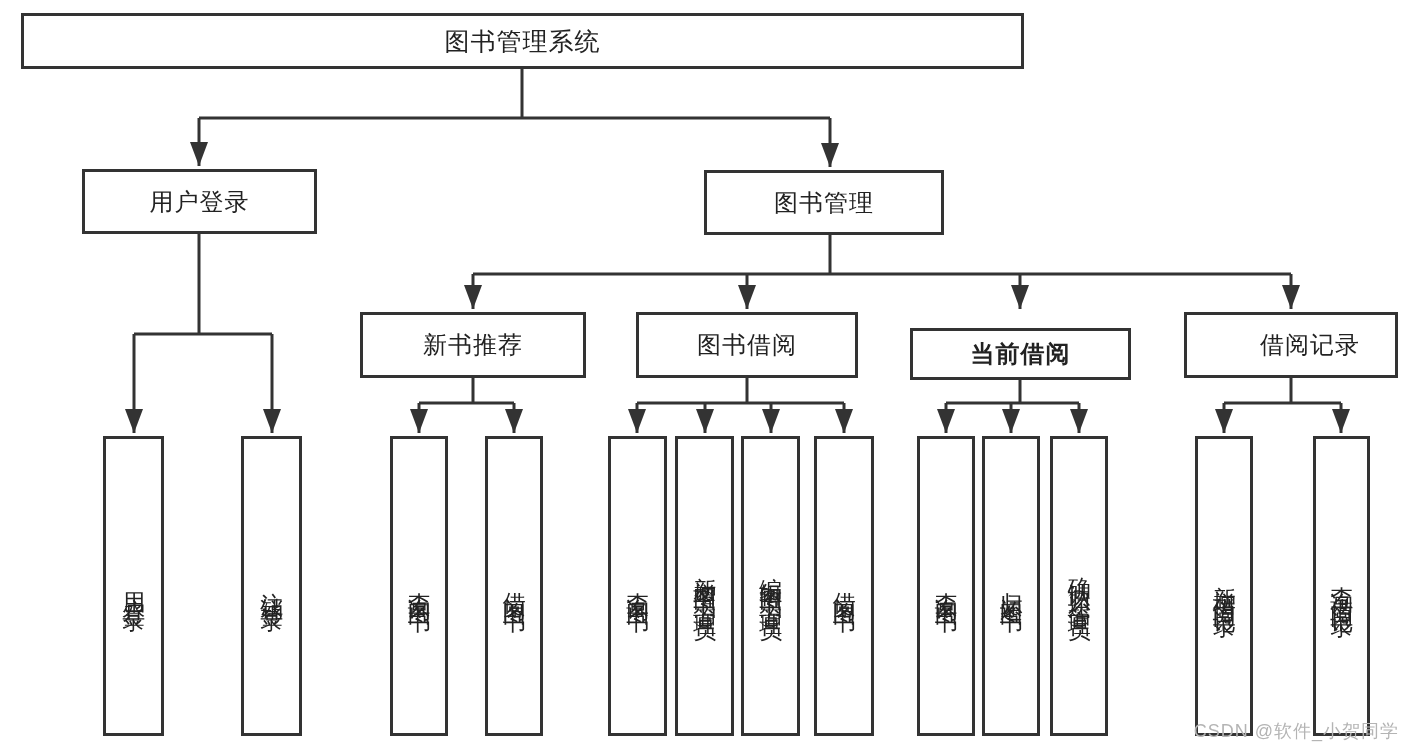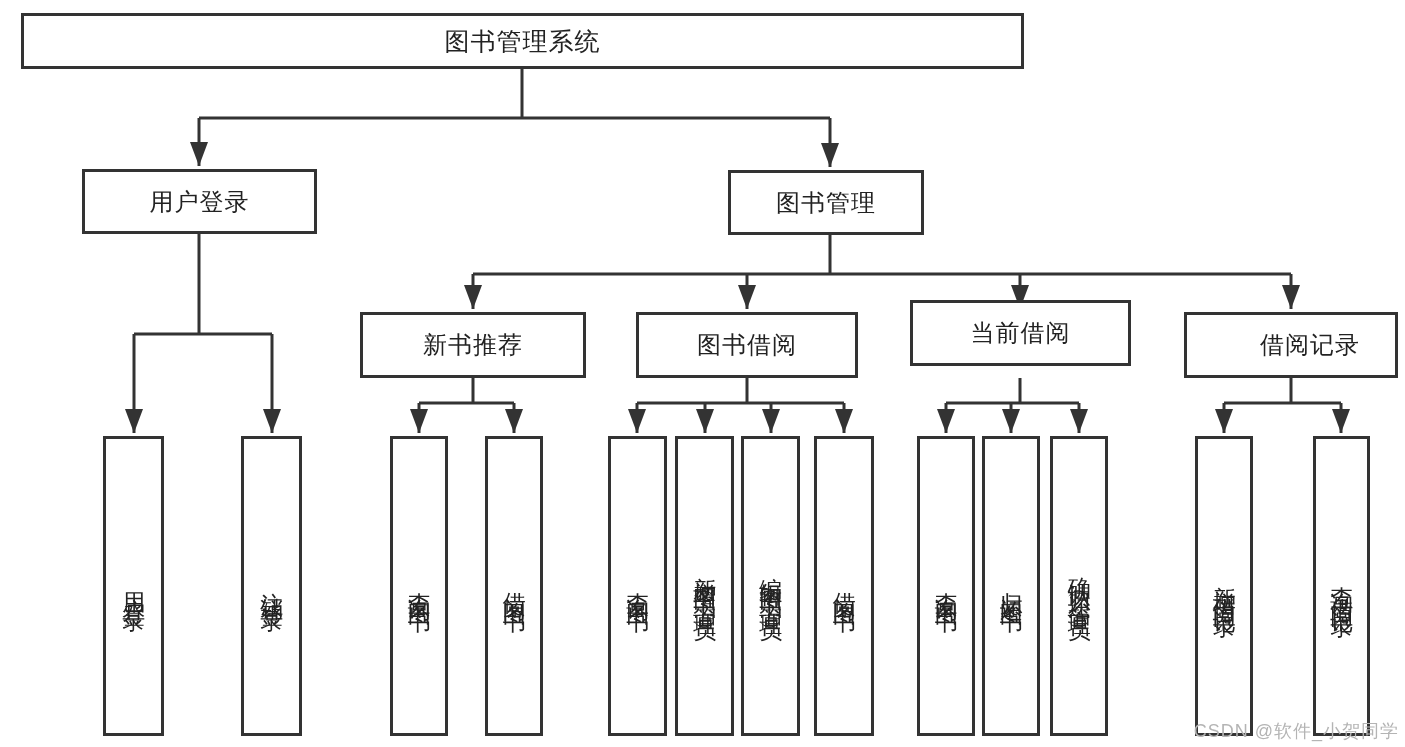--- a/index.html
+++ b/index.html
@@ -97,25 +97,25 @@
     <line x1="1011" y1="403" x2="1011" y2="433" marker-end="url(#ah)"></line>
     <line x1="1079" y1="403" x2="1079" y2="433" marker-end="url(#ah)"></line>
 
     <line x1="1224" y1="403" x2="1224" y2="433" marker-end="url(#ah)"></line>
     <line x1="1341" y1="403" x2="1341" y2="433" marker-end="url(#ah)"></line>
   </svg>
 
   <div class="node h title" style="left:21px;top:13px;width:1003px;height:56px;">图书管理系统</div>
 
   <div class="node h" style="left:82px;top:169px;width:235px;height:65px;">用户登录</div>
-  <div class="node h" style="left:728px;top:170px;width:196px;height:65px;">图书管理</div>
+  <div class="node h" style="left:704px;top:170px;width:240px;height:65px;">图书管理</div>
 
   <div class="node h" style="left:360px;top:312px;width:226px;height:66px;">新书推荐</div>
   <div class="node h" style="left:636px;top:312px;width:222px;height:66px;">图书借阅</div>
-  <div class="node h" style="left:910px;top:300px;width:221px;height:66px;">当前借阅</div>
+  <div class="node h" style="left:910px;top:328px;width:221px;height:52px;font-weight:bold;">当前借阅</div>
   <div class="node h" style="left:1184px;top:312px;width:214px;height:66px;padding-left:38px;">借阅记录</div>
 
   <div class="node v" style="left:103px;top:436px;width:61px;height:300px;">用户登录</div>
   <div class="node v" style="left:241px;top:436px;width:61px;height:300px;">注销登录</div>
 
   <div class="node v" style="left:390px;top:436px;width:58px;height:300px;">查询图书</div>
   <div class="node v" style="left:485px;top:436px;width:58px;height:300px;">借阅图书</div>
 
   <div class="node v" style="left:608px;top:436px;width:59px;height:300px;">查询图书</div>
   <div class="node v" style="left:675px;top:436px;width:59px;height:300px;">新增图书（管理员）</div>

